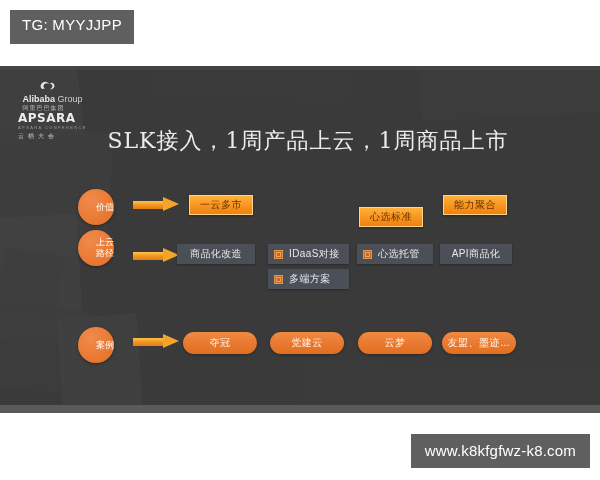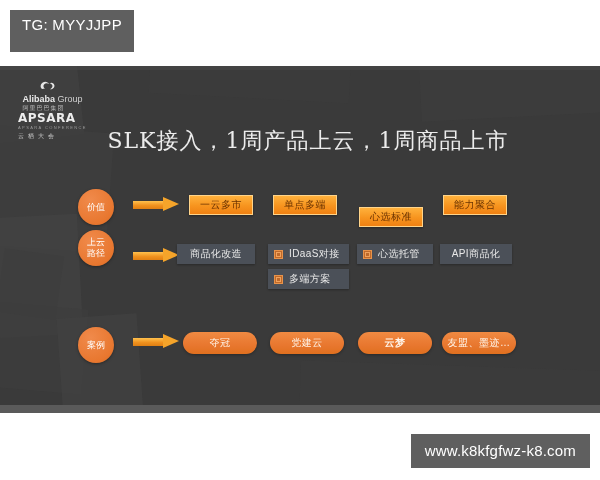--- a/index.html
+++ b/index.html
@@ -9,21 +9,21 @@
     font-family:"Liberation Sans","DejaVu Sans",sans-serif;
     overflow:hidden;
     position:relative;
   }
 
   
   .tg-badge{
     position:absolute;left:10px;top:10px;
     background:#5f5f5f;color:#ffffff;
     font-size:15px;line-height:1;
-    padding:7px 12px 20px 12px;
+    padding:7px 12px 12px 12px;
     letter-spacing:.3px;
     white-space:nowrap;
   }
 
   
   .url-badge{
     position:absolute;right:10px;bottom:12px;
     background:#5f5f5f;color:#ffffff;
     font-size:15px;line-height:1;
     padding:9px 14px 10px 14px;
@@ -80,21 +80,21 @@
   .row{position:absolute;left:0;width:600px;}
   .row1{top:0px;height:34px;}
   .row2{top:45px;height:50px;}
   .row3{top:105px;height:32px;margin-top:34px;}
 
   .circle{
     position:absolute;left:78px;
     width:36px;height:36px;border-radius:50%;
     background:radial-gradient(circle at 35% 30%,#f08a4b,#e8772f 70%,#d9691f);
     color:#fff;font-size:9px;
-    display:flex;flex-direction:column;align-items:center;justify-content:center;
+    display:flex;flex-direction:column;align-items:flex-end;justify-content:center;
     line-height:11px;text-align:center;
     box-shadow:0 1px 3px rgba(0,0,0,.35);
   }
   .c1{top:-2px;}
   .c2{top:-6px;}
   .c3{top:-3px;}
 
   .arrow{position:absolute;left:133px;width:46px;height:15px;}
   .arrow .shaft{position:absolute;left:0;top:4px;width:32px;height:8px;
     background:linear-gradient(180deg,#ffc14d,#f0921f 55%,#e07f12);}
@@ -188,21 +188,20 @@
 
     <div class="row row1">
       <div class="circle c1">
         <span>价值</span>
       </div>
       <div class="arrow a1">
         <span class="shaft"></span>
           <span class="head"></span>
       </div>
       <div class="obox" style="left:189px;width:62px;">一云多市</div>
-      <div class="obox" style="left:273px;width:62px;">单点多端</div>
       <div class="obox" style="left:359px;width:62px;margin-top:12px;">心选标准</div>
       <div class="obox" style="left:443px;width:62px;">能力聚合</div>
     </div>
 
     <div class="row row2">
       <div class="circle c2">
         <span>上云</span>
         <span>路径</span>
       </div>
       <div class="arrow a2">
@@ -232,20 +231,20 @@
     <div class="row row3">
       <div class="circle c3">
         <span>案例</span>
       </div>
       <div class="arrow a3">
         <span class="shaft"></span>
           <span class="head"></span>
       </div>
       <div class="pill" style="left:183px;top:2px;width:74px;">夺冠</div>
       <div class="pill" style="left:270px;top:2px;width:74px;">党建云</div>
-      <div class="pill" style="left:358px;top:2px;width:74px;font-weight:bold;">云梦</div>
+      <div class="pill" style="left:358px;top:2px;width:74px;">云梦</div>
       <div class="pill" style="left:442px;top:2px;width:74px;">友盟、墨迹…</div>
     </div>
 
   </div>
 </div>
 
 <div class="url-badge">www.k8kfgfwz-k8.com</div>
 
 </body></html>

